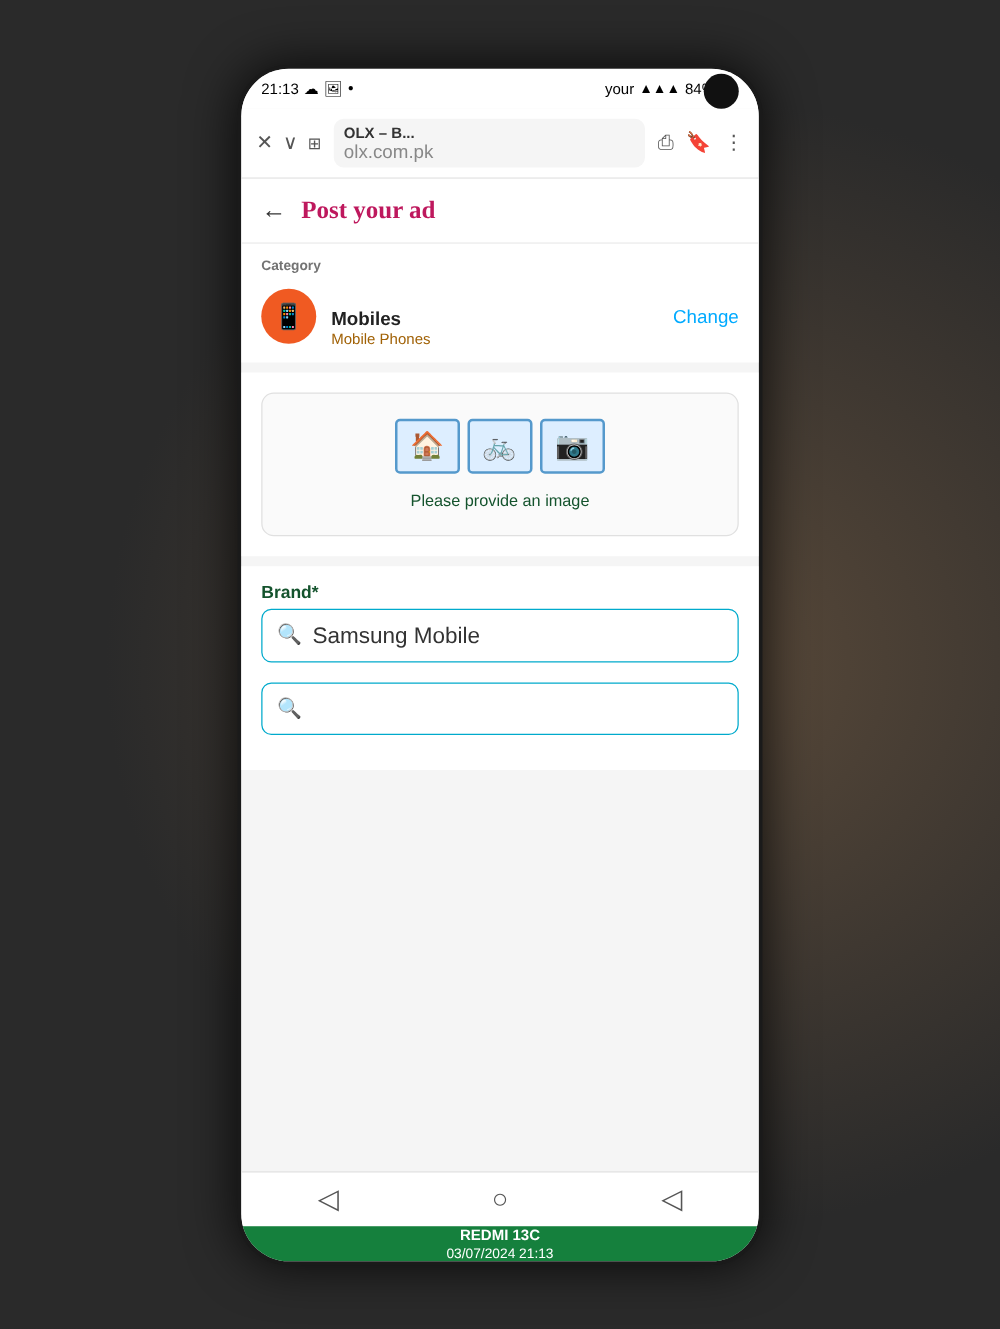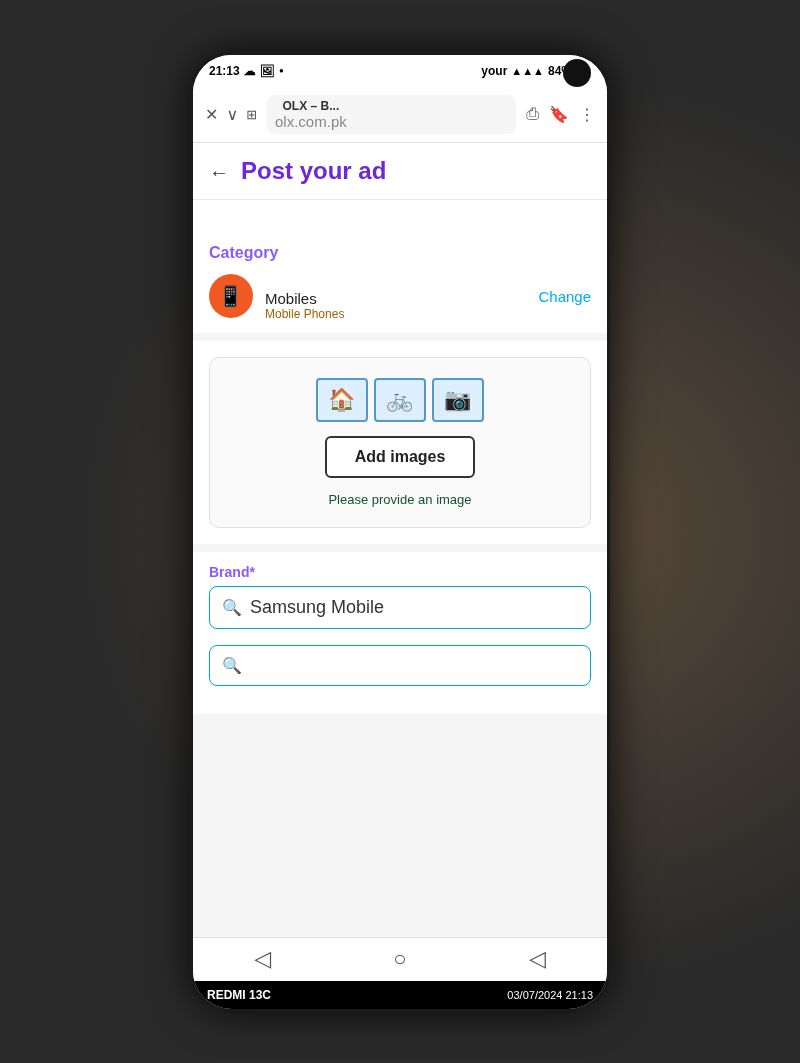--- a/index.html
+++ b/index.html
@@ -45,21 +45,21 @@
 
     
     .status-bar {
       background: #fff;
       height: 32px;
       display: flex;
       align-items: center;
       justify-content: space-between;
       padding: 0 16px;
       font-size: 12px;
-      font-weight: 700;
+      font-weight: 400;
       flex-shrink: 0;
     }
 
     .status-left {
       display: flex;
       align-items: center;
       gap: 4px;
       font-size: 12px;
     }
 
@@ -104,21 +104,20 @@
     }
 
     .browser-address {
       flex: 1;
       display: flex;
       align-items: center;
       background: #f5f5f5;
       border-radius: 8px;
       padding: 4px 8px;
       gap: 6px;
-      text-align: center;
     }
 
     .browser-title {
       font-size: 12px;
       font-weight: 600;
       color: #333;
     }
 
     .browser-url {
       font-size: 15px;
@@ -147,36 +146,36 @@
       gap: 12px;
       border-bottom: 1px solid #e8e8e8;
     }
 
     .back-arrow {
       font-size: 20px;
       color: #333;
     }
 
     .page-title {
-      font-size: 24px;
+      font-size: 20px;
       font-weight: 700;
-      color: #6d28d9;
+      color: #be185d;
+      font-family: Liberation Serif, serif;
     }
 
     .category-section {
       background: #fff;
       padding: 12px 16px;
     }
 
     .section-label {
-      font-size: 16px;
+      font-size: 11px;
       font-weight: 600;
-      color: #8b5cf6;
+      color: #737373;
       margin-bottom: 10px;
-      margin-top: 32px;
     }
 
     .category-row {
       display: flex;
       align-items: center;
       justify-content: space-between;
     }
 
     .category-info {
       display: flex;
@@ -190,21 +189,21 @@
       background: #f05a22;
       border-radius: 50%;
       display: flex;
       align-items: center;
       justify-content: center;
       font-size: 20px;
     }
 
     .category-text .name {
       font-size: 15px;
-      font-weight: 400;
+      font-weight: 700;
       color: #222;
       margin-top: 18px;
     }
 
     .category-text .sub {
       font-size: 12px;
       color: #a16207;
     }
 
     .change-btn {
@@ -273,21 +272,21 @@
       padding: 12px 16px;
     }
 
     .field-group {
       margin-bottom: 16px;
     }
 
     .field-label {
       font-size: 14px;
       font-weight: 600;
-      color: #8b5cf6;
+      color: #14532d;
       margin-bottom: 6px;
     }
 
     .field-input {
       display: flex;
       align-items: center;
       border: 1.5px solid #00aacc;
       border-radius: 8px;
       padding: 10px 12px;
       gap: 8px;
@@ -319,27 +318,28 @@
       flex-shrink: 0;
     }
 
     .bottom-icon {
       font-size: 22px;
       color: #555;
     }
 
     
     .bottom-label-bar {
-      background: #000000;
+      background: #15803d;
       height: 28px;
       display: flex;
       align-items: center;
       justify-content: space-between;
       padding: 0 14px;
       flex-shrink: 0;
+      flex-direction: column;
     }
 
     .bottom-label-right {
       color: #fff;
       font-size: 11px;
     }
 
     .redmi-brand {
       color: #fff;
       font-size: 12px;
@@ -412,21 +412,20 @@
         </div>
       </div>
 
       <div class="image-section">
         <div class="image-upload-box">
           <div class="image-thumbnails">
             <div class="thumb">🏠</div>
             <div class="thumb">🚲</div>
             <div class="thumb">📷</div>
           </div>
-          <button class="add-images-btn">Add images</button>
           <span class="error-text">Please provide an image</span>
         </div>
       </div>
 
       <div class="fields-section">
 
         <div class="field-group">
           <div class="field-label">Brand*</div>
           <div class="field-input">
             <span class="search-icon">🔍</span>

